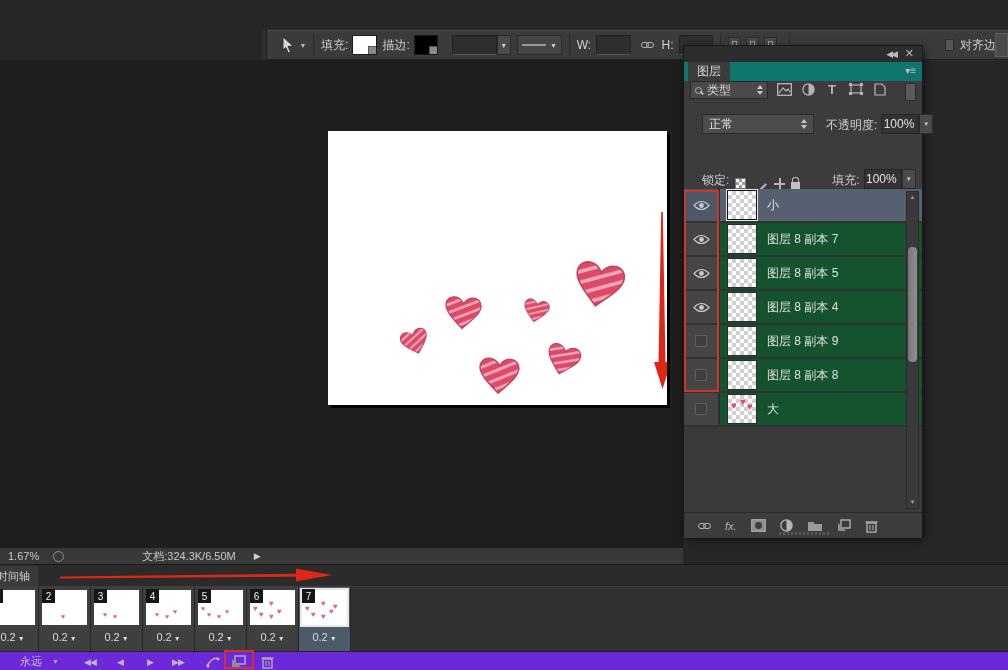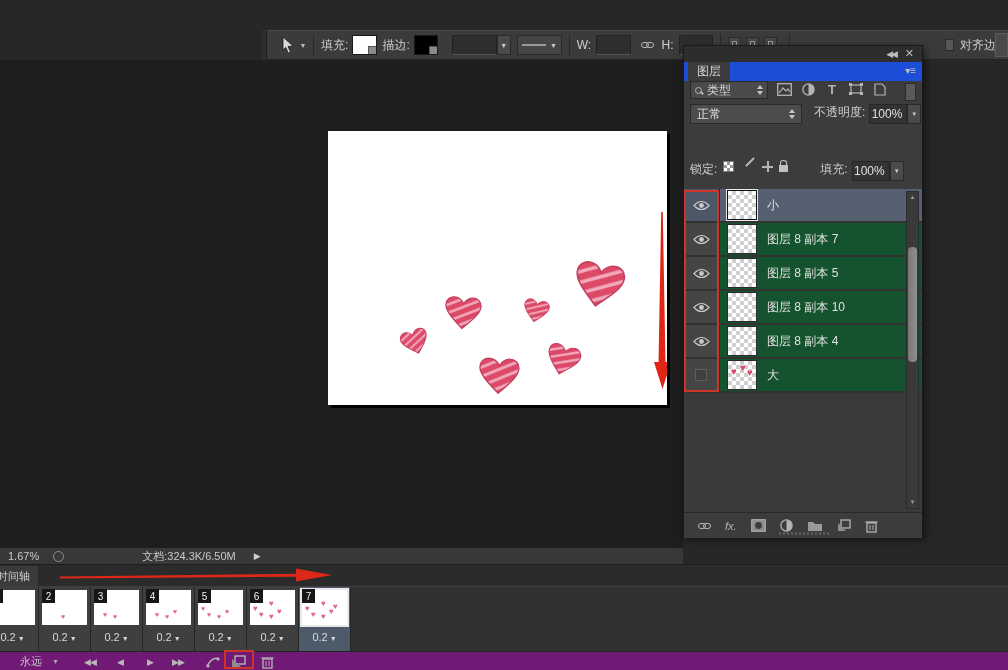--- a/index.html
+++ b/index.html
@@ -39,41 +39,41 @@
   .frames-row { left:0; top:586px; width:1008px; height:65px; background:#313131; border-top:1px solid #3e3e3e; overflow:hidden; z-index:1; }
   .frame-cell { position:absolute; top:0; width:52px; height:65px; background:#3f3f3f; border-right:1px solid #242424; }
   .frame-cell.sel { background:#4d5a6a; }
   .f-thumb { position:absolute; left:3px; top:3px; width:45px; height:35px; background:#fff; }
   .frame-cell.sel .f-thumb { box-shadow:0 0 0 2px #e8e8e8; }
   .f-badge { position:absolute; left:3px; top:2px; width:13px; height:14px; background:#161616; color:#f0f0f0; font-size:10px; display:flex; align-items:center; justify-content:center; z-index:2; }
   .f-delay { position:absolute; left:0; top:44px; width:100%; text-align:center; font-size:11px; color:#d8d8d8; }
   .f-delay .ca { font-size:7px; }
   .mini-heart { position:absolute; color:#e0688a; line-height:1; }
   
-  .controls-row { left:0; top:651px; width:1008px; height:19px; background:#701a75; border-top:1px solid #232323; z-index:1; font-size:11px; }
+  .controls-row { left:0; top:651px; width:1008px; height:19px; background:#6d28d9; border-top:1px solid #232323; z-index:1; font-size:11px; }
   .ctl { position:absolute; top:0; height:19px; display:flex; align-items:center; color:#c4c4c4; }
   .pb { font-size:9px; color:#b8b8b8; letter-spacing:-1px; }
   
   .layers-panel { left:683px; top:45px; width:240px; height:492px; background:#3c3c3c; border:1px solid #191919; box-shadow:2px 3px 8px rgba(0,0,0,.55); z-index:5; }
   .lp-titlebar { position:absolute; left:0; top:0; width:100%; height:16px; background:#2d2d2d; }
   .lp-collapse { position:absolute; right:26px; top:3px; font-size:9px; color:#bdbdbd; letter-spacing:-2px; }
   .lp-close { position:absolute; right:8px; top:1px; font-size:11px; color:#bdbdbd; }
-  .lp-tabrow { position:absolute; left:0; top:16px; width:100%; height:19px; background:#1d4ed8; }
+  .lp-tabrow { position:absolute; left:0; top:16px; width:100%; height:19px; background:#0f766e; }
   .lp-tab { position:absolute; left:4px; top:0; height:19px; padding:0 9px; background:#3c3c3c; font-size:12px; color:#d8d8d8; display:flex; align-items:center; }
   .lp-menu { position:absolute; right:6px; top:3px; color:#c0c0c0; font-size:10px; }
   .lp-filter { position:absolute; left:0; top:35px; width:100%; height:23px; display:flex; align-items:flex-start; }
   .type-dd { width:78px; height:18px; margin-left:6px; background:#4a4a4a; border:1px solid #292929; display:flex; align-items:center; padding:0 4px; font-size:12px; color:#dcdcdc; }
   .mag { width:7px; height:7px; border:1.5px solid #b5b5b5; border-radius:50%; position:relative; margin-right:5px; flex:none; }
   .mag:after { content:''; position:absolute; width:4px; height:1.5px; background:#b5b5b5; transform:rotate(45deg); right:-3px; bottom:-1px; }
   .updown { display:flex; flex-direction:column; align-items:center; margin-left:auto; }
   .tri-u { width:0; height:0; border-left:3px solid transparent; border-right:3px solid transparent; border-bottom:4px solid #c7c7c7; margin-bottom:2px; }
   .tri-d { width:0; height:0; border-left:3px solid transparent; border-right:3px solid transparent; border-top:4px solid #c7c7c7; }
   .ficon { width:16px; height:16px; margin-left:8px; display:flex; align-items:center; justify-content:center; color:#b8b8b8; }
   .fswitch { position:absolute; right:6px; top:2px; width:11px; height:18px; background:#5a5a5a; border:1px solid #2a2a2a; }
-  .lp-row { position:absolute; left:0; width:100%; display:flex; align-items:flex-start; font-size:12px; color:#cfcfcf; }
+  .lp-row { position:absolute; left:12px; width:100%; display:flex; align-items:flex-end; font-size:12px; color:#cfcfcf; }
   .blend-dd { width:112px; height:20px; margin-left:6px; background:#4c4c4c; border:1px solid #292929; display:flex; align-items:center; padding:0 6px; font-size:12px; color:#e0e0e0; }
   .valbox { width:38px; height:20px; background:#333; border:1px solid #262626; display:flex; align-items:center; justify-content:flex-end; padding-right:4px; font-size:12px; color:#e0e0e0; }
   .uicon { margin-left:6px; color:#b5b5b5; font-size:10px; }
   .ckbox { width:12px; height:12px; background:#e8e8e8; border:1px solid #555; font-size:10px; color:#333; display:flex; align-items:center; justify-content:center; line-height:1; }
   .plus-ic { position:relative; width:11px; height:11px; }
   .plus-ic:before { content:''; position:absolute; left:5px; top:0; width:1.6px; height:11px; background:#b5b5b5; }
   .plus-ic:after { content:''; position:absolute; left:0; top:5px; width:11px; height:1.6px; background:#b5b5b5; }
   .brush-ic { width:11px; height:2px; background:#b5b5b5; transform:rotate(-45deg); border-radius:1px; }
   .checker-ic { width:11px; height:11px; background:#fff; background-image:linear-gradient(45deg,#999 25%,transparent 25%,transparent 75%,#999 75%),linear-gradient(45deg,#999 25%,transparent 25%,transparent 75%,#999 75%); background-size:6px 6px; background-position:0 0,3px 3px; border:1px solid #777; }
   .lock-ic { width:9px; height:7px; background:#c0c0c0; position:relative; margin-top:4px; }
@@ -401,31 +401,35 @@
         <span class="l-name">图层 8 副本 5</span>
       </div>
       <div class="layer-row">
         <div class="eye-cell">
           <svg width="17" height="11" viewBox="0 0 17 11">
             <path d="M1 5.5 Q8.5 -2.5 16 5.5 Q8.5 13.5 1 5.5 Z" fill="none" stroke="#c9c9c9" stroke-width="1.2"></path>
             <circle cx="8.5" cy="5.5" r="2.4" fill="#c9c9c9"></circle>
           </svg>
         </div>
         <div class="l-thumb"></div>
-        <span class="l-name">图层 8 副本 10</span>
-      </div>
-      <div class="layer-row">
-        <div class="eye-cell">
-          <svg width="17" height="11" viewBox="0 0 17 11">
-            <path d="M1 5.5 Q8.5 -2.5 16 5.5 Q8.5 13.5 1 5.5 Z" fill="none" stroke="#c9c9c9" stroke-width="1.2"></path>
-            <circle cx="8.5" cy="5.5" r="2.4" fill="#c9c9c9"></circle>
-          </svg>
+        <span class="l-name">图层 8 副本 4</span>
+      </div>
+      <div class="layer-row">
+        <div class="eye-cell">
+          <span class="vis-empty"></span>
         </div>
         <div class="l-thumb"></div>
-        <span class="l-name">图层 8 副本 4</span>
+        <span class="l-name">图层 8 副本 9</span>
+      </div>
+      <div class="layer-row">
+        <div class="eye-cell">
+          <span class="vis-empty"></span>
+        </div>
+        <div class="l-thumb"></div>
+        <span class="l-name">图层 8 副本 8</span>
       </div>
       <div class="layer-row">
         <div class="eye-cell">
           <span class="vis-empty"></span>
         </div>
         <div class="l-thumb">
           <span class="mini-heart" style="left: 3px; top: 6px; font-size: 10px; color: rgb(224, 74, 110);">♥</span>
           <span class="mini-heart" style="left: 12px; top: 2px; font-size: 10px; color: rgb(224, 74, 110);">♥</span>
           <span class="mini-heart" style="left: 19px; top: 7px; font-size: 10px; color: rgb(224, 74, 110);">♥</span>
         </div>

